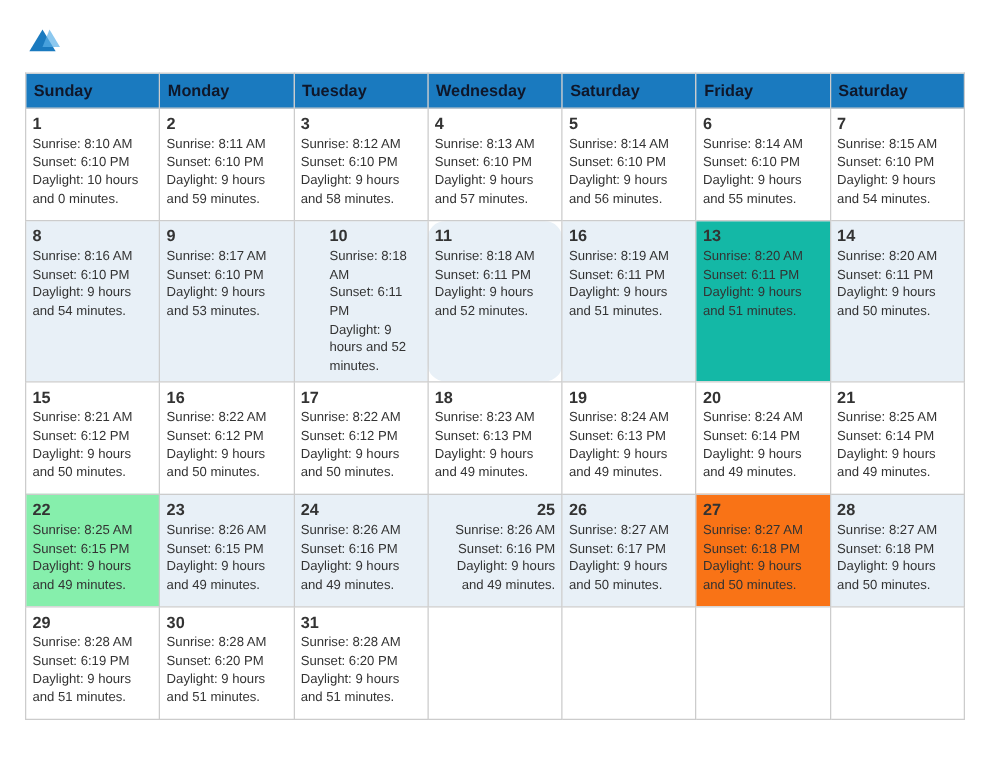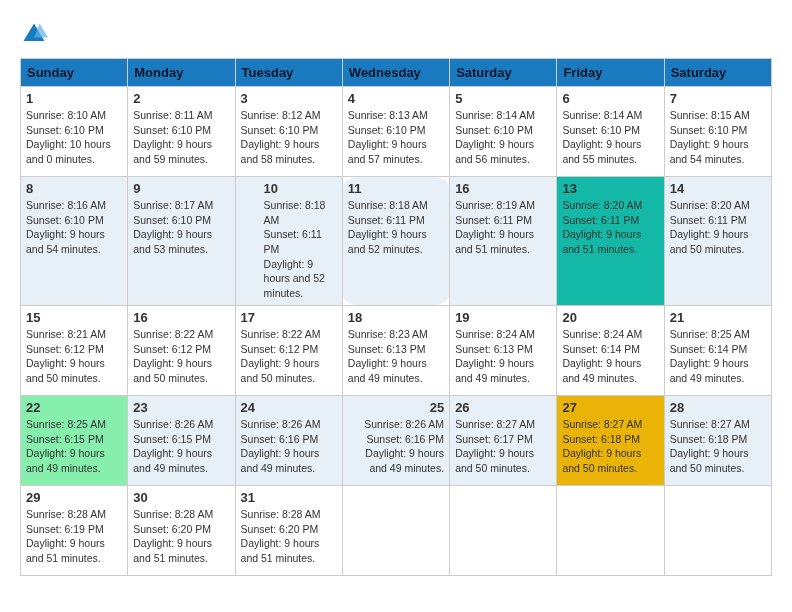--- a/index.html
+++ b/index.html
@@ -224,21 +224,21 @@
           <div class="day-info">Sunrise: 8:26 AM<br>Sunset: 6:16 PM<br>Daylight: 9 hours and 49 minutes.</div>
         </td>
         <td style="background-color: rgb(232, 240, 247); text-align: right;">
           <span class="day-number">25</span>
           <div class="day-info">Sunrise: 8:26 AM<br>Sunset: 6:16 PM<br>Daylight: 9 hours and 49 minutes.</div>
         </td>
         <td style="background-color: rgb(232, 240, 247);">
           <span class="day-number">26</span>
           <div class="day-info">Sunrise: 8:27 AM<br>Sunset: 6:17 PM<br>Daylight: 9 hours and 50 minutes.</div>
         </td>
-        <td style="background-color: #eab308; margin-top: 15px;">
+        <td style="background-color: #f97316; margin-top: 15px;">
           <span class="day-number">27</span>
           <div class="day-info">Sunrise: 8:27 AM<br>Sunset: 6:18 PM<br>Daylight: 9 hours and 50 minutes.</div>
         </td>
         <td style="background-color: rgb(232, 240, 247);">
           <span class="day-number">28</span>
           <div class="day-info">Sunrise: 8:27 AM<br>Sunset: 6:18 PM<br>Daylight: 9 hours and 50 minutes.</div>
         </td>
       </tr>
       <tr>
         <td>

